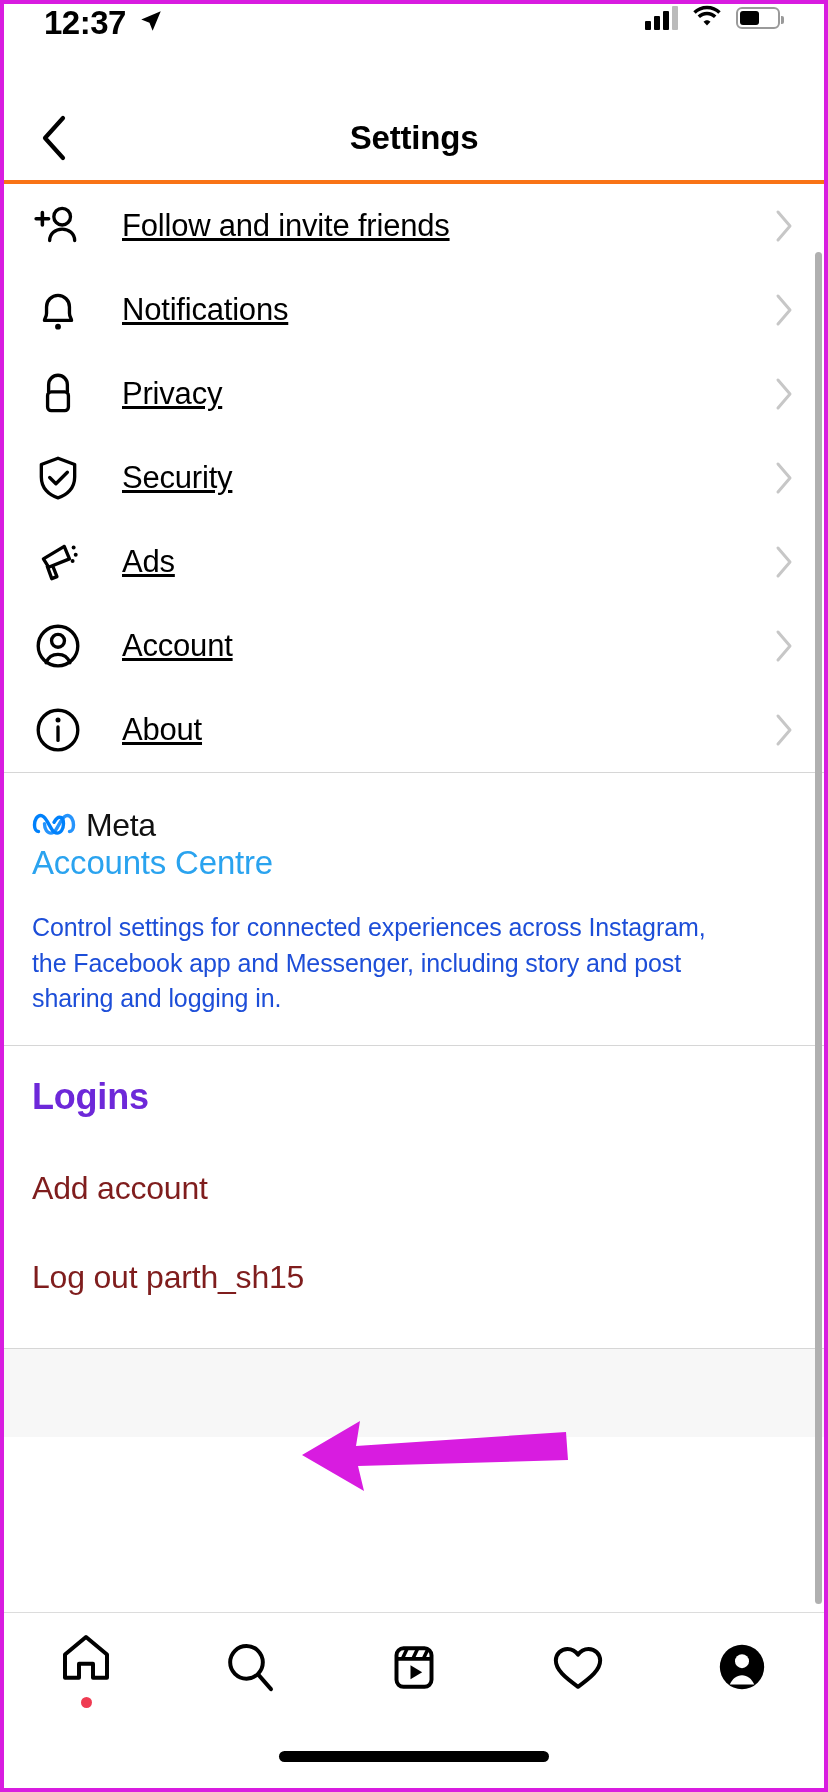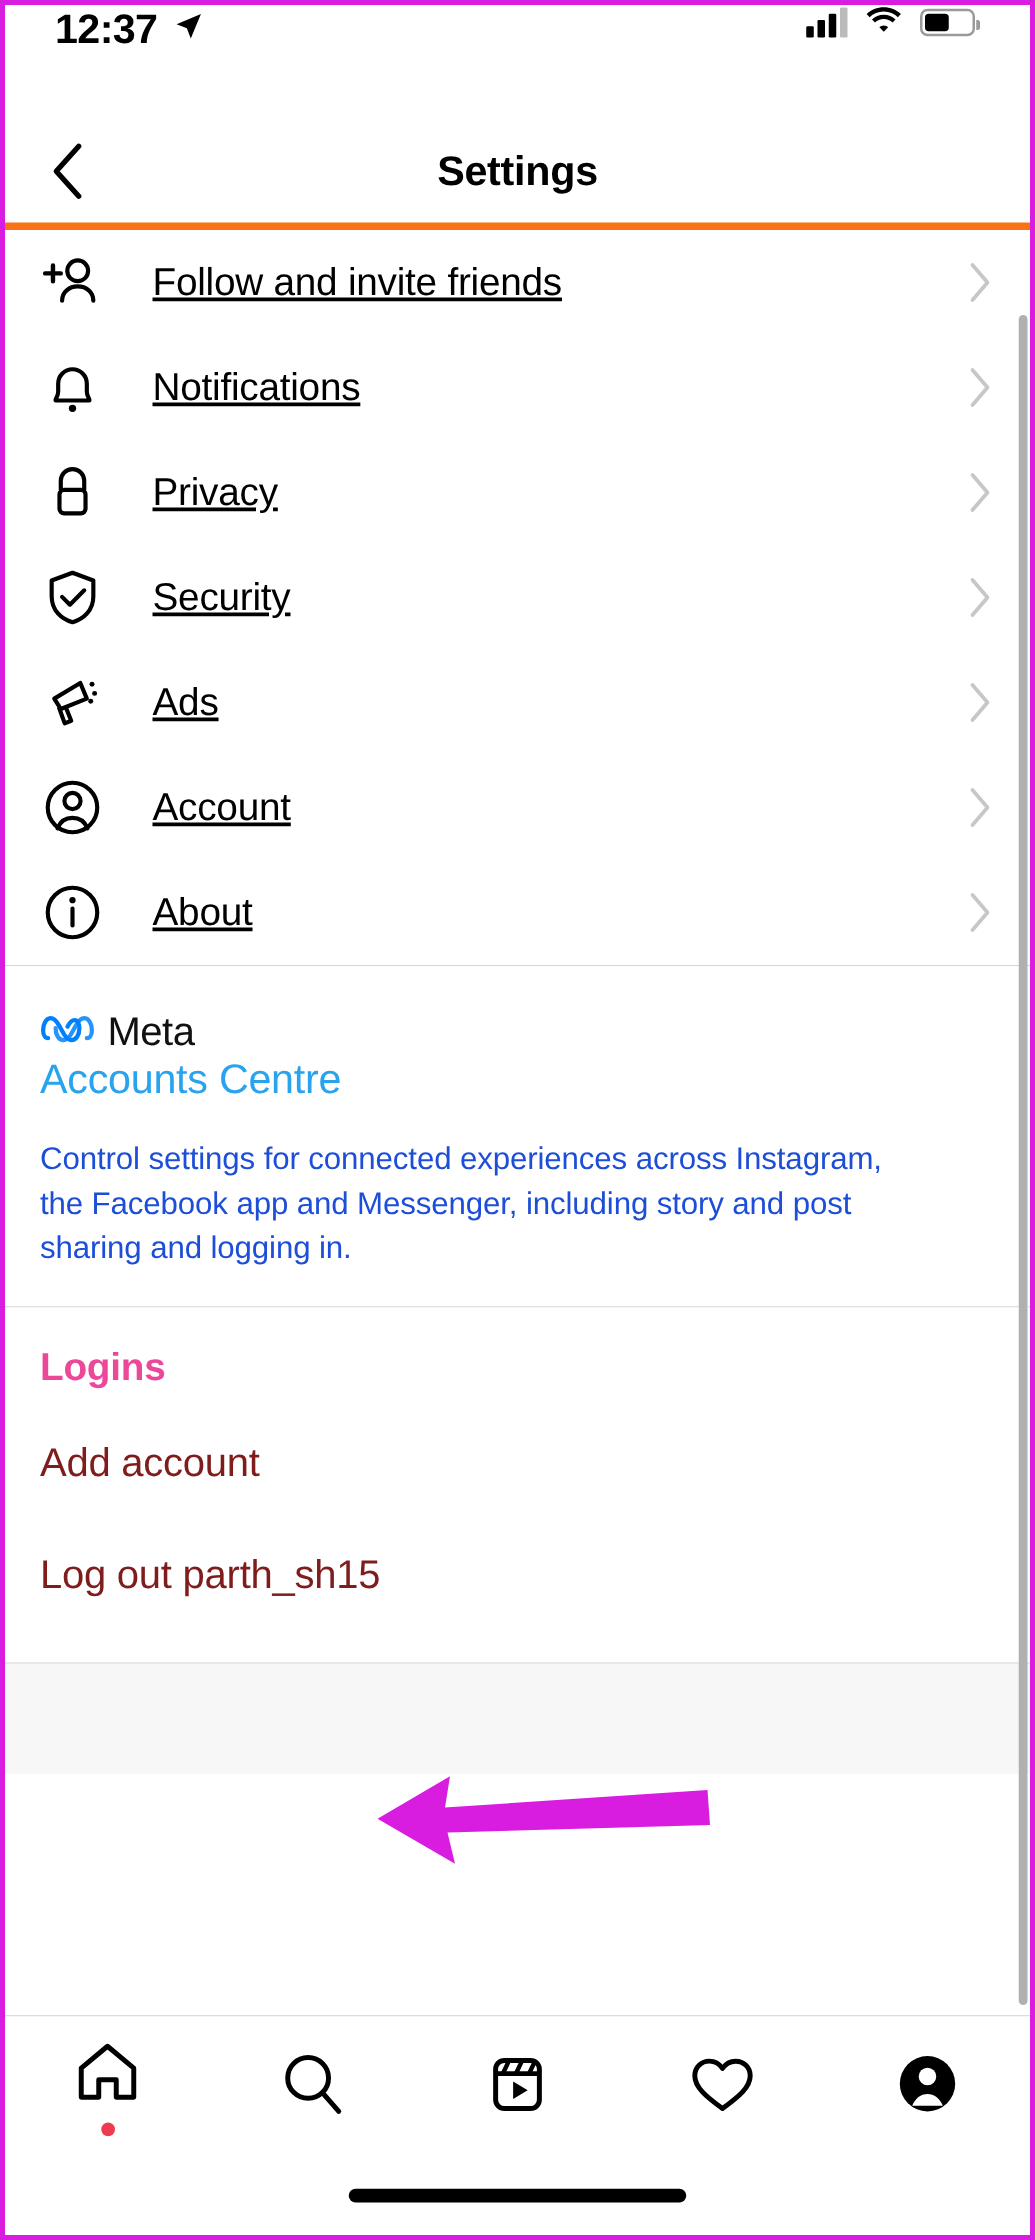--- a/index.html
+++ b/index.html
@@ -42,21 +42,21 @@
   .batt::after{
     content:""; position:absolute; right:-6px; top:7px;
     width:3px; height:8px; background:#9a9a9a; border-radius:0 2px 2px 0;
   }
   .batt i { display:block; height:100%; width:52%; background:#000; border-radius:3px; }
 
   
   .navbar {
     height:88px; position:relative;
     display:flex; align-items:center; justify-content:center;
-    border-bottom:6px solid #f97316;
+    border-bottom:4px solid #f97316;
   }
   .navbar .back {
     position:absolute; left:26px; top:50%; transform:translateY(-50%);
     width:46px; height:46px; display:flex; align-items:center; justify-content:center;
     cursor:pointer;
   }
   .nav-title { font-size:33px; font-weight:700; color:#000; letter-spacing:-0.2px; }
 
   
   .content { position:relative; height:1508px; overflow:hidden; background:#fff; }
@@ -88,21 +88,21 @@
     font-size:33px; color:#2aa3ef; letter-spacing:-0.2px; cursor:pointer;
     display:inline-block; margin-bottom:28px;
   }
   .meta-desc {
     font-size:25px; color:#1d4ed8; line-height:1.42; letter-spacing:-0.1px;
     max-width:700px;
   }
 
   
   .logins-block { padding:30px 30px 0 28px; background:#fff; }
-  .logins-title { font-size:31px; font-weight:700; color:#ec4899; margin-bottom:40px; letter-spacing:-0.2px; }
+  .logins-title { font-size:36px; font-weight:700; color:#6d28d9; margin-bottom:52px; letter-spacing:-0.2px; }
   .login-link {
     font-size:32px; color:#7f1d1d; letter-spacing:-0.2px; cursor:pointer;
     display:block; margin-bottom:52px;
   }
   .tail { height:88px; background:#f7f7f7; }
 
   
   .arrow-annot {
     position:absolute; left:296px; top:1232px;
     width:268px; height:78px; pointer-events:none;

